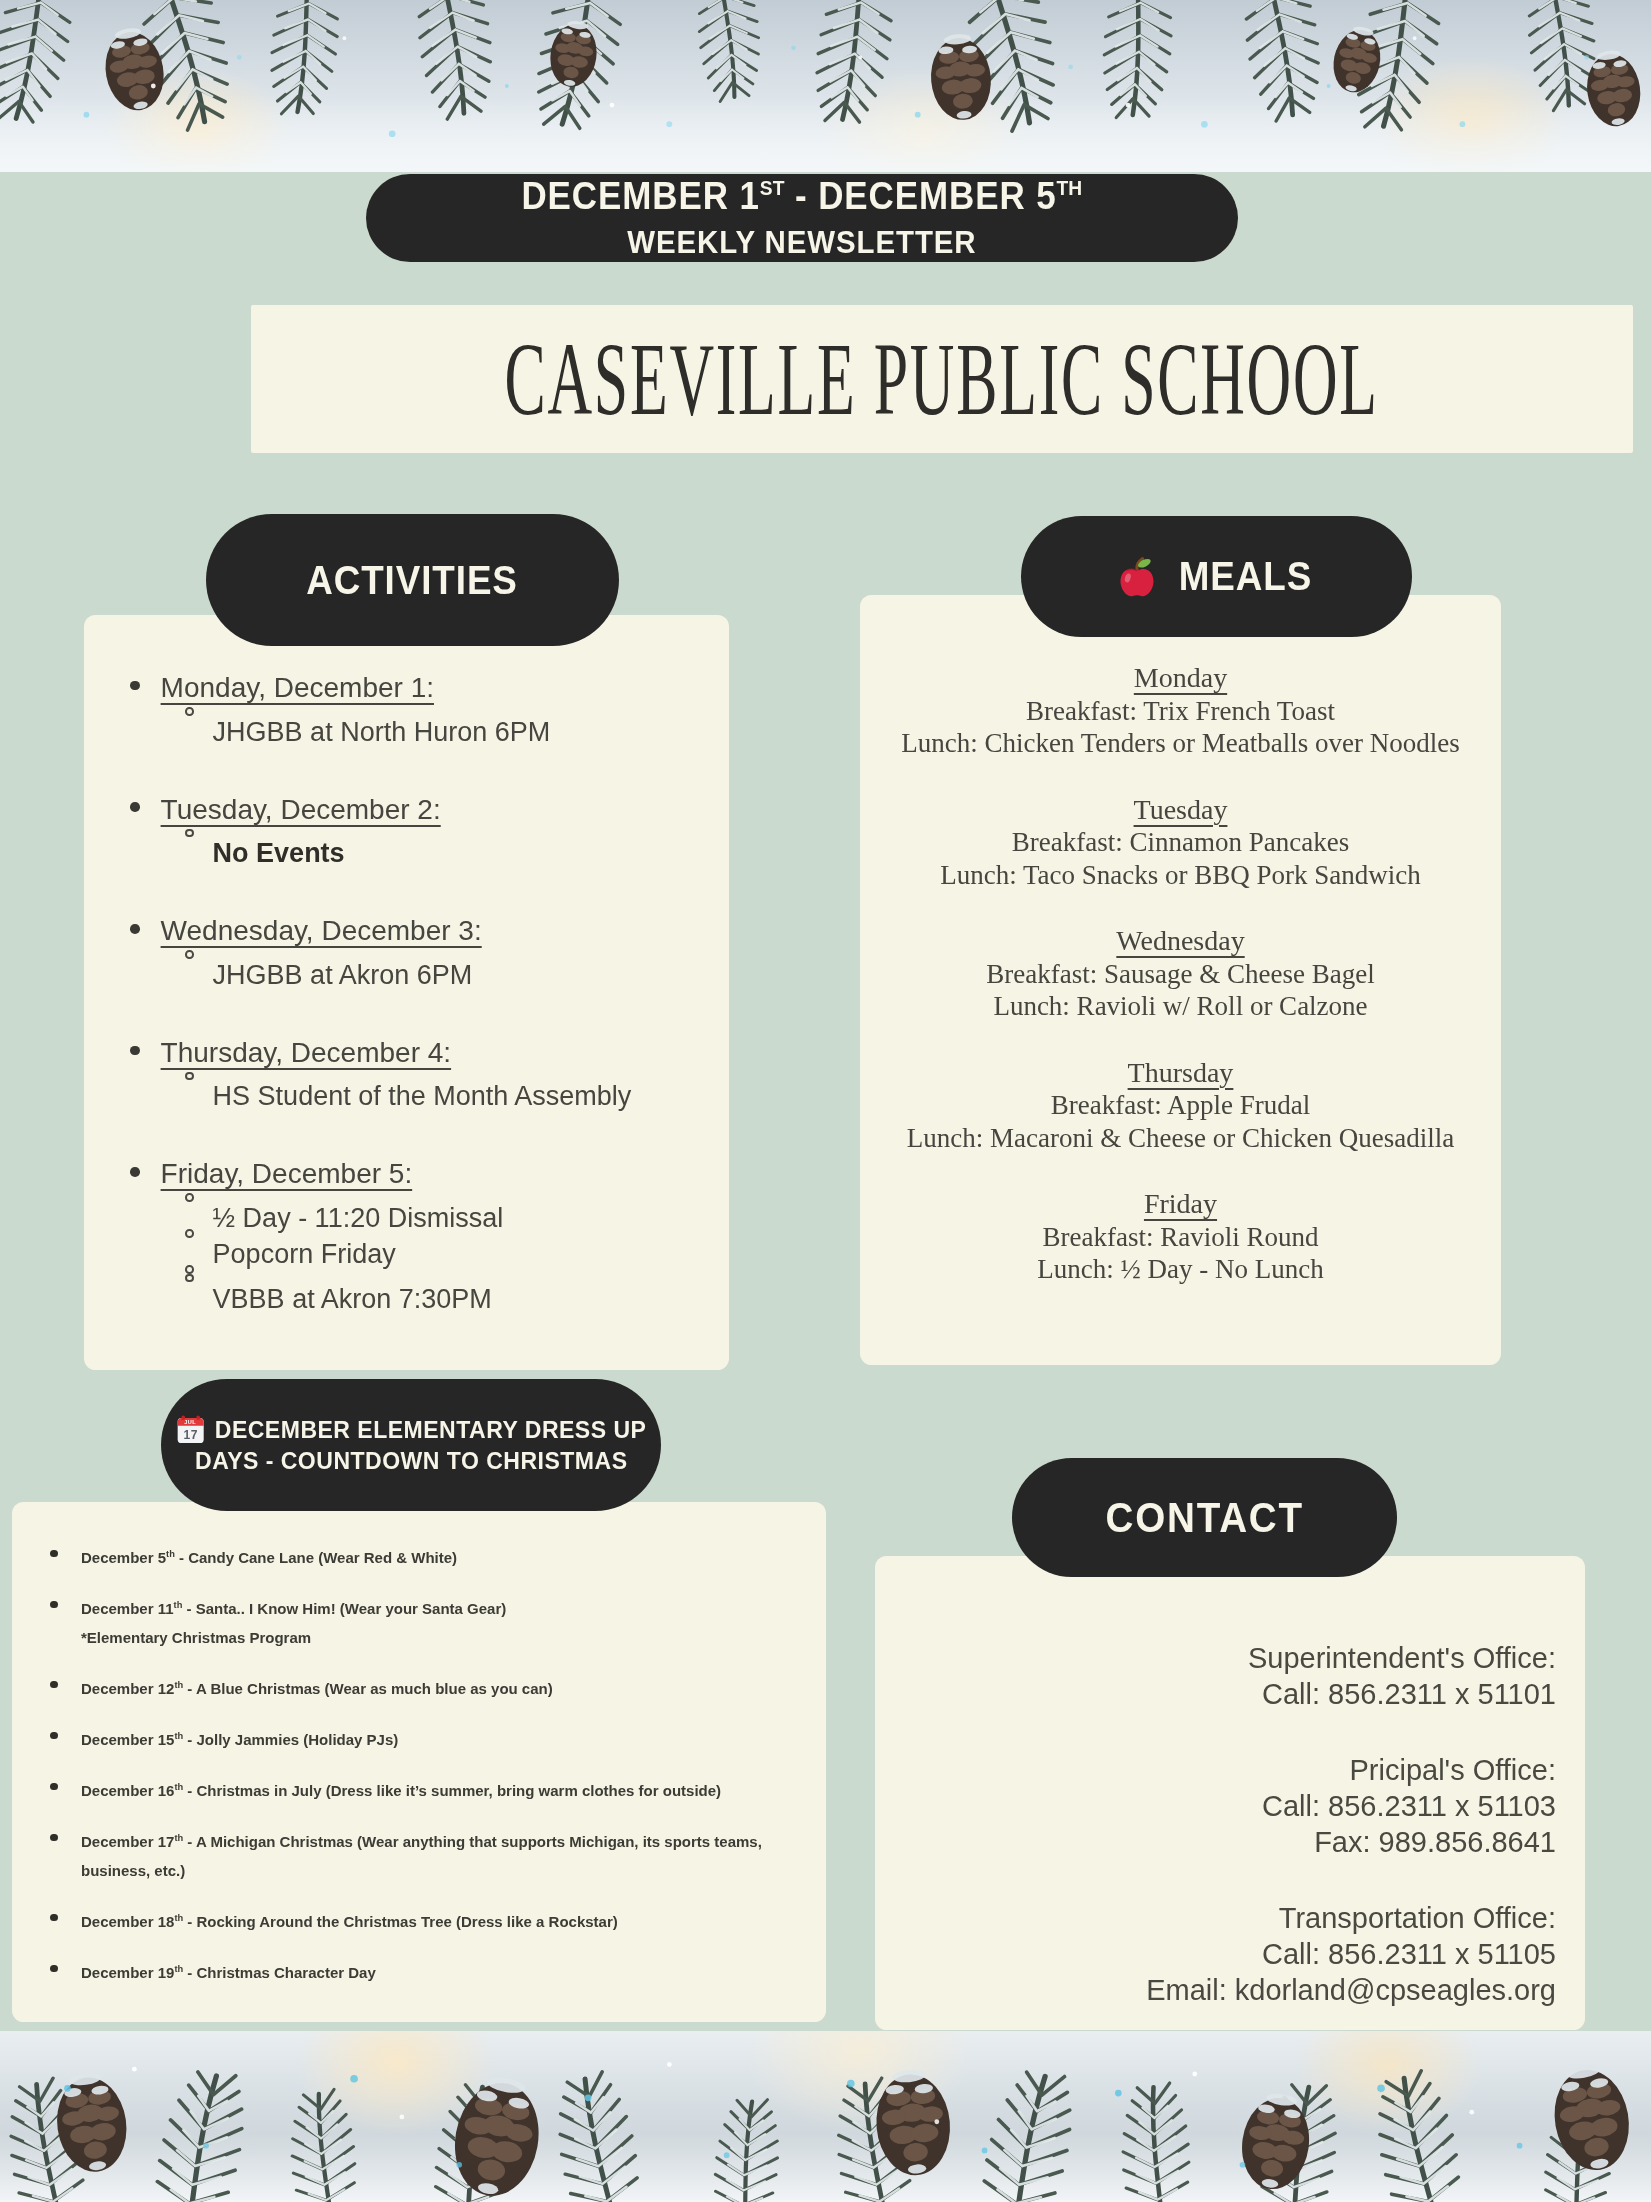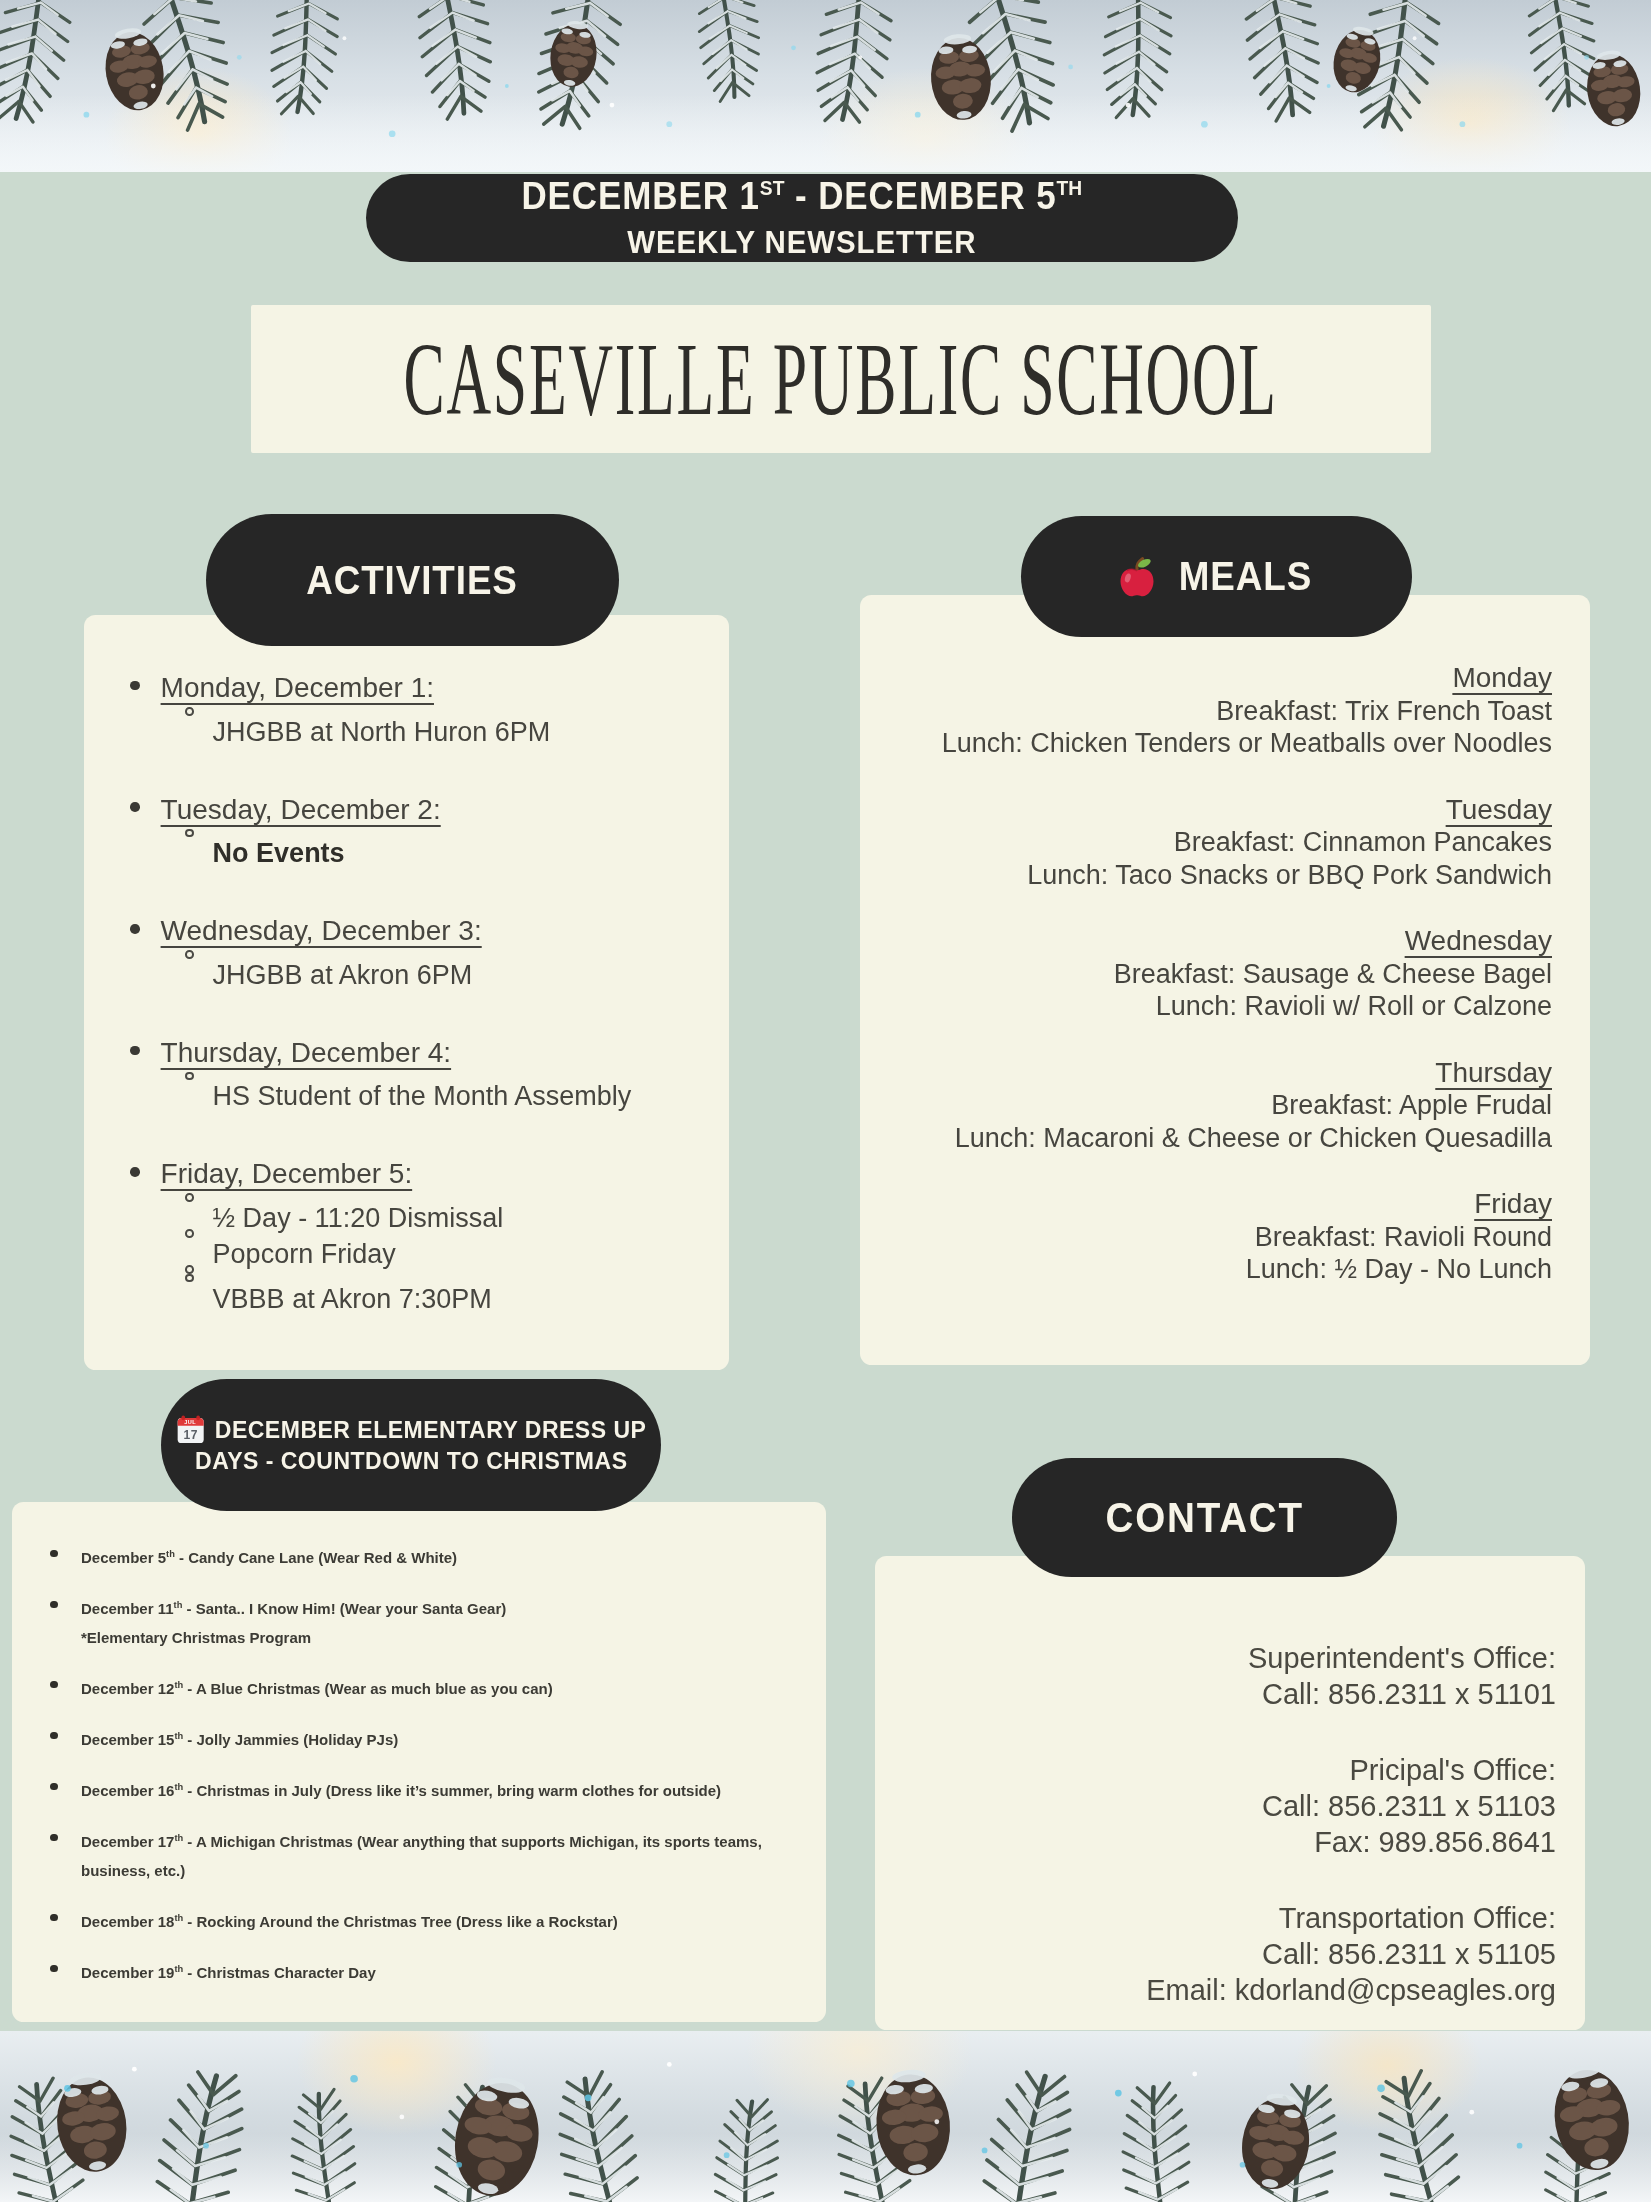--- a/index.html
+++ b/index.html
@@ -54,21 +54,21 @@
 
   
   .box{position:absolute;background:var(--cream);border-radius:11.5px;z-index:2;}
 
   
   #header-pill{left:366px;top:174px;width:872px;height:88px;}
   #header-pill .l1{font-size:38px;}
   #header-pill .l2{font-size:32px;margin-top:5.7px;}
   #header-pill sup{font-size:55%;vertical-align:super;letter-spacing:0;}
 
-  #title-banner{left:251px;top:305px;width:1180px;height:148px;border-radius:1.9px;
+  #title-banner{left:251px;top:305px;width:1382px;height:148px;border-radius:1.9px;
     display:flex;align-items:center;justify-content:center;}
   #school-title{
     font-family:"Liberation Serif","DejaVu Serif",serif;
     font-size:103px;color:#2e2d29;letter-spacing:2.9px;white-space:nowrap;
     display:inline-block;transform:scaleX(.60);font-weight:500;
   }
 
   
   #act-pill{left:206px;top:514px;width:413px;height:132px;}
   #act-pill .pill-label{font-size:40px;}
@@ -78,21 +78,21 @@
   .act-ev{display:flex;align-items:flex-start;font-size:27px;color:var(--ink);line-height:36px;padding-left:55px;}
   .u{text-decoration:underline;text-underline-offset:5.7px;text-decoration-thickness:1.9px;}
   .dot{width:9.6px;height:9.6px;border-radius:50%;background:#3a3934;flex:0 0 9.6px;margin-right:21px;position:relative;top:-6.7px;}
   .ring{width:8.6px;height:8.6px;border-radius:50%;border:2.4px solid #4a4944;flex:0 0 8.6px;margin-right:19px;position:relative;top:-6.7px;}
   .strong{font-weight:bold;color:#2f2e29;}
   .ev-text{max-width:497px;}
 
   
   #meals-pill{left:1021px;top:516px;width:391px;height:121px;}
   #meals-pill .pill-label{font-size:40px;}
-  #meals-box{left:860px;top:595px;width:730px;height:770px;padding:67px 38px 0 38px;text-align:right;}
+  #meals-box{left:860px;top:595px;width:641px;height:770px;padding:67px 38px 0 38px;text-align:center;font-family:Liberation Serif, serif;}
   .meal-day{margin-bottom:34px;color:var(--ink);}
   .meal-name{font-size:28px;line-height:32.5px;display:inline-block;}
   .meal-line{font-size:27px;line-height:32.5px;}
 
   
   #dress-pill{left:161px;top:1379px;width:500px;height:132px;}
   #dress-pill .dress-line{font-size:24px;font-weight:bold;letter-spacing:0.5px;line-height:31px;transform:scaleX(.96);white-space:nowrap;display:flex;align-items:center;gap:9.6px;justify-content:center;}
   #dress-box{left:12.4px;top:1502px;width:814px;height:520px;padding:38px 23px 0 38px;}
   .dress-item{display:flex;align-items:baseline;margin-bottom:19px;color:#3c3b35;}
   .dress-item .dot{width:7.6px;height:7.6px;flex:0 0 7.6px;margin-right:23px;top:-5.7px;background:#2f2e29;}

